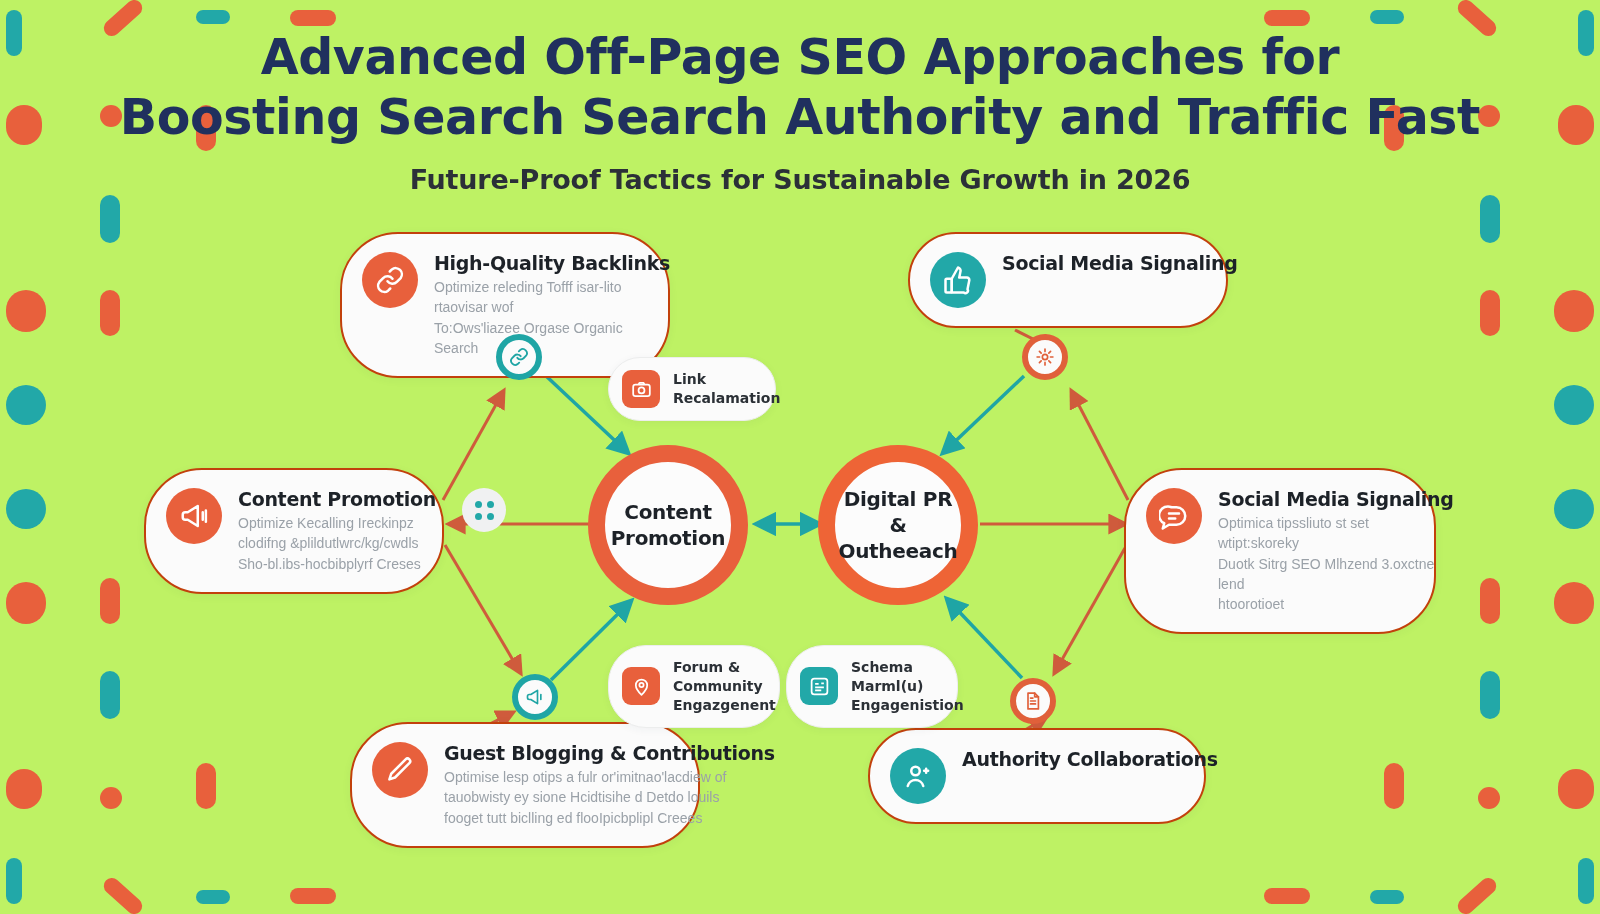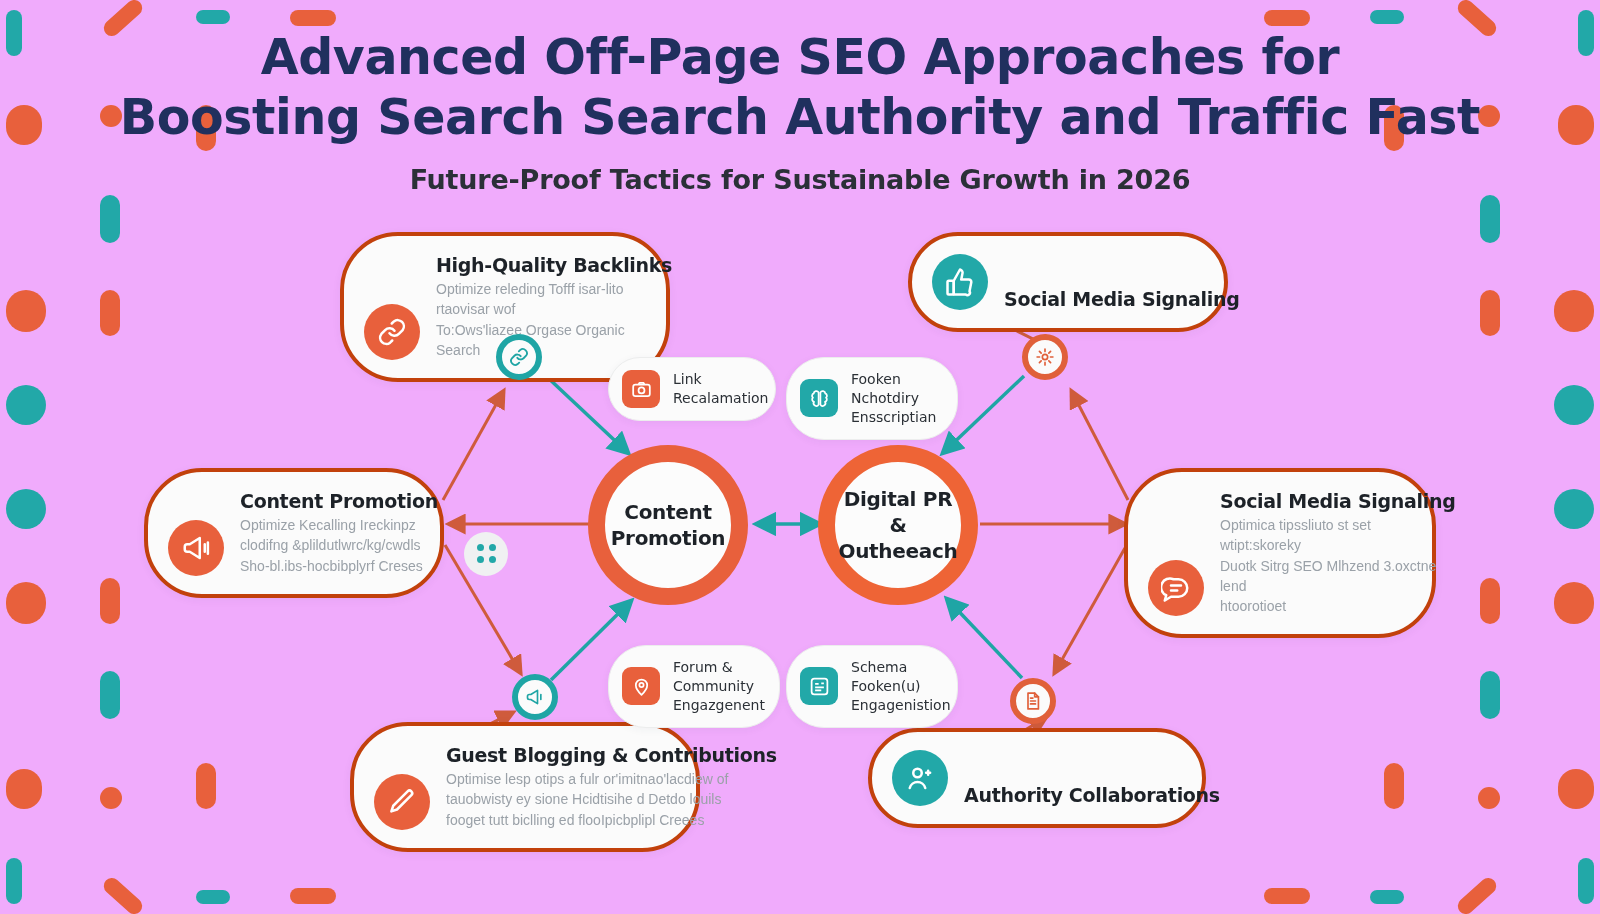--- a/index.html
+++ b/index.html
@@ -10,21 +10,21 @@
     height: 914px;
     overflow: hidden;
     background: #f7f8f8;
     font-family: "Liberation Sans", sans-serif;
   }
 
   #stage {
     position: relative;
     width: 1600px;
     height: 914px;
-    background: #f0abfc;
+    background: #bef264;
   }
 
   
   .deco-layer { position: absolute; inset: 0; pointer-events: none; z-index: 1; }
   .dash { position: absolute; border-radius: 999px; }
 
   
   .heading-block {
     position: absolute;
     top: 28px;
@@ -50,25 +50,25 @@
     color: #2b3038;
   }
 
   
   #wires { position: absolute; inset: 0; z-index: 2; }
 
   
   .card {
     position: absolute;
     display: flex;
-    align-items: flex-end;
+    align-items: flex-start;
     gap: 16px;
     padding: 18px 26px 18px 20px;
     background: #fbfbfb;
-    border: 4px solid #c2410c;
+    border: 2px solid #c2410c;
     border-radius: 58px;
     box-shadow: 0 2px 10px rgba(40,50,70,0.05);
     z-index: 6;
   }
   .card-ico {
     flex: 0 0 auto;
     width: 56px; height: 56px;
     border-radius: 50%;
     display: flex; align-items: center; justify-content: center;
   }
@@ -124,21 +124,21 @@
   .pill-ico {
     flex: 0 0 auto;
     width: 38px; height: 38px;
     border-radius: 9px;
     display: flex; align-items: center; justify-content: center;
   }
   .pill-ico svg { width: 21px; height: 21px; }
   .pill-label {
     font-family: "DejaVu Sans", sans-serif;
     font-size: 14px;
-    font-weight: 400;
+    font-weight: 700;
     line-height: 1.35;
     color: #2b3036;
     white-space: pre-line;
   }
 
   
   .node {
     position: absolute;
     width: 46px; height: 46px;
     border-radius: 50%;
@@ -379,50 +379,40 @@
       <svg viewBox="0 0 24 24" fill="none" stroke="#fff" stroke-width="2" stroke-linejoin="round">
         <rect x="2.5" y="6.5" width="19" height="13" rx="2.5"></rect>
         <circle cx="12" cy="13" r="3.4"></circle>
         <path d="M8.5 6.5l1.3-2.2h4.4l1.3 2.2"></path>
       </svg>
     </div>
     <div class="pill-label">Link
 Recalamation</div>
   </div>
 
-  <div class="pill" style="left:786px; top:357px; width:172px;">
-    <div class="pill-ico" style="background:#22a8a8;">
-      <svg viewBox="0 0 24 24" fill="none" stroke="#fff" stroke-width="2" stroke-linejoin="round">
-        <path d="M11 5a3 3 0 0 0-5.6 1.2A2.8 2.8 0 0 0 4.5 11a2.8 2.8 0 0 0 1.2 4.8A3 3 0 0 0 11 19z"></path>
-        <path d="M13 5a3 3 0 0 1 5.6 1.2A2.8 2.8 0 0 1 19.5 11a2.8 2.8 0 0 1-1.2 4.8A3 3 0 0 1 13 19z"></path>
-      </svg>
-    </div>
-    <div class="pill-label">Fooken Nchotdiry
-Ensscriptian</div>
-  </div>
 
   <div class="pill" style="left:608px; top:645px; width:172px;">
     <div class="pill-ico" style="background:#e8603c;">
       <svg viewBox="0 0 24 24" fill="none" stroke="#fff" stroke-width="2" stroke-linejoin="round">
         <path d="M12 21.5s6.5-6.3 6.5-11a6.5 6.5 0 1 0-13 0c0 4.7 6.5 11 6.5 11z"></path>
         <circle cx="12" cy="10.2" r="2.4"></circle>
       </svg>
     </div>
     <div class="pill-label">Forum &amp; Community
 Engazgenent</div>
   </div>
 
   <div class="pill" style="left:786px; top:645px; width:172px;">
     <div class="pill-ico" style="background:#22a8a8;">
       <svg viewBox="0 0 24 24" fill="none" stroke="#fff" stroke-width="2" stroke-linejoin="round">
         <rect x="3" y="3" width="18" height="18" rx="3"></rect>
         <path d="M7 9h4M7 13h10M7 16.5h7M14 8.5h3"></path>
       </svg>
     </div>
-    <div class="pill-label">Schema Fooken(u)
+    <div class="pill-label">Schema Marml(u)
 Engagenistion</div>
   </div>
 
   <div class="node teal" style="left:496px; top:334px;">
     <svg viewBox="0 0 24 24" fill="none" stroke="#1fa5a5" stroke-width="2.2" stroke-linecap="round">
       <path d="M10 13a5 5 0 0 0 7.5.5l3-3a5 5 0 0 0-7-7l-1.7 1.7"></path>
       <path d="M14 11a5 5 0 0 0-7.5-.5l-3 3a5 5 0 0 0 7 7l1.7-1.7"></path>
     </svg>
   </div>
 

